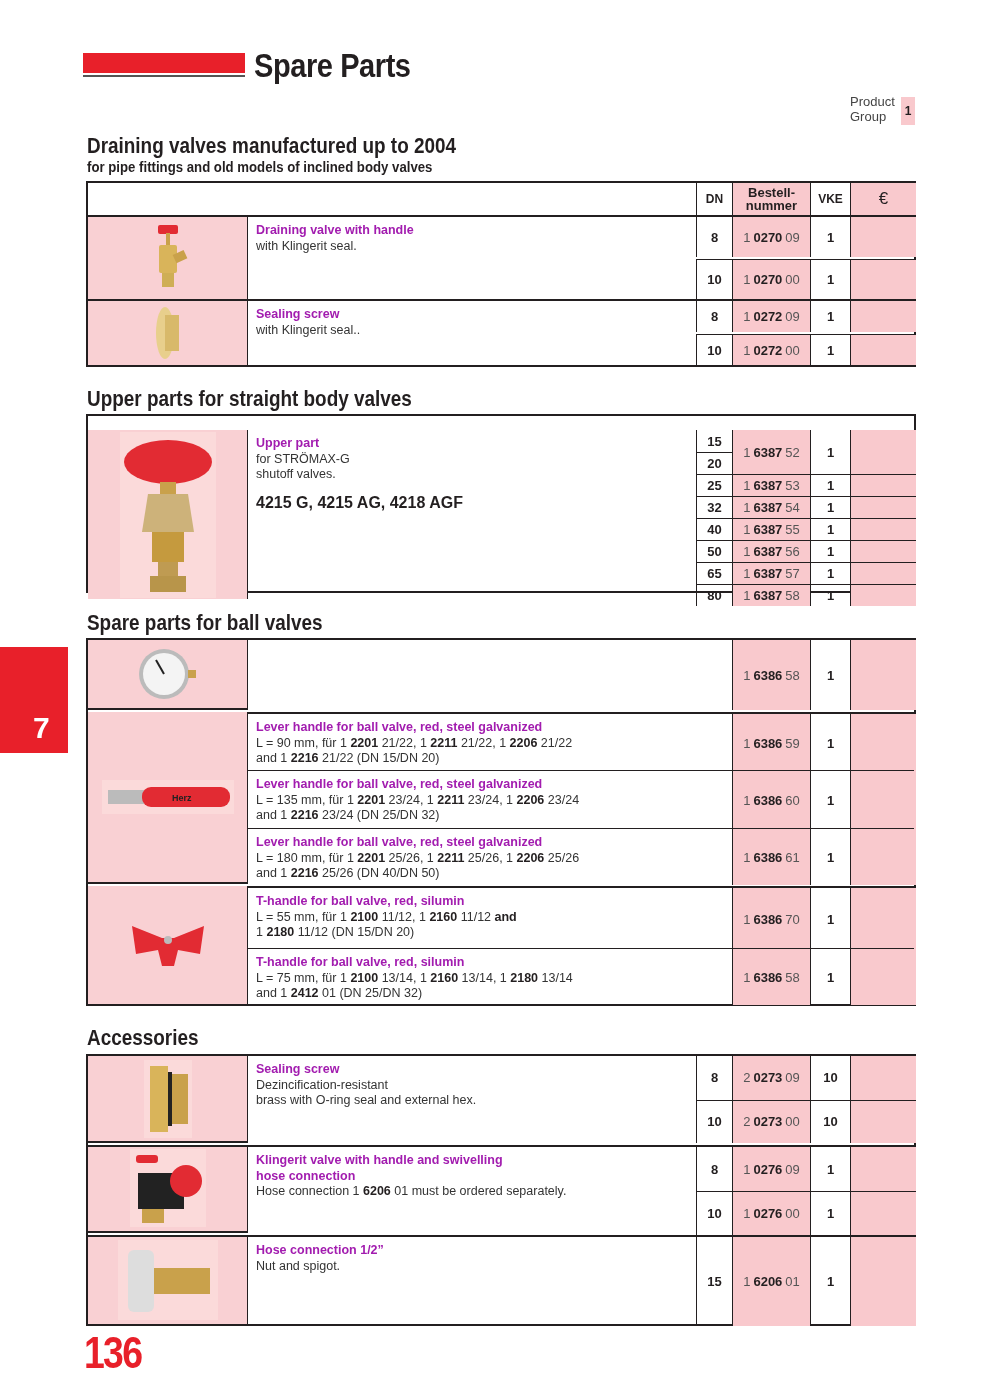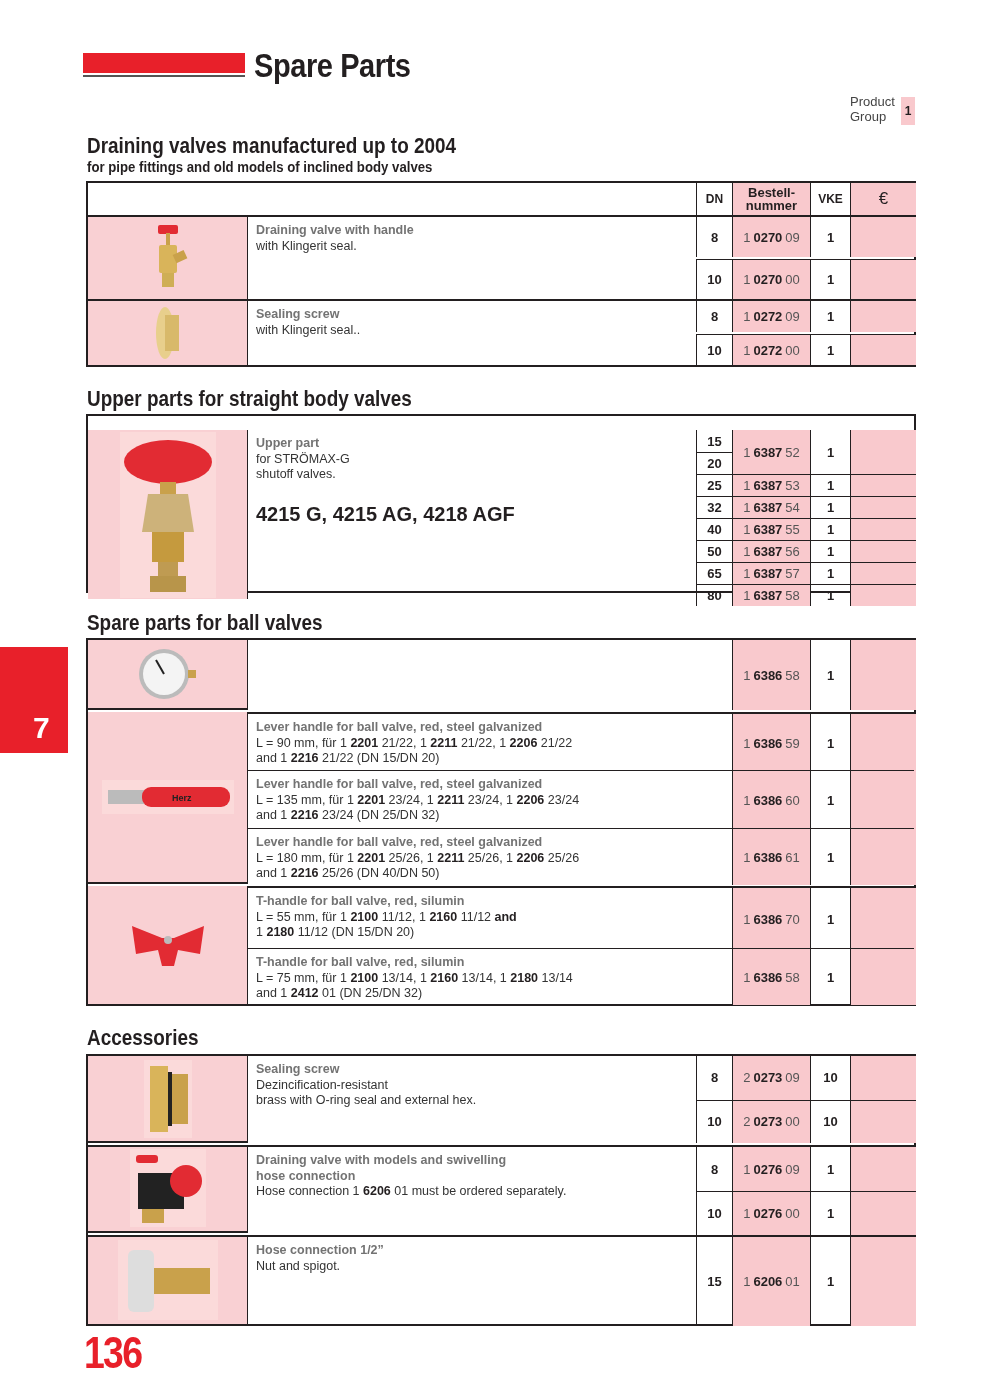--- a/index.html
+++ b/index.html
@@ -22,23 +22,23 @@
   .cell { position: absolute; top: 0; bottom: 0; display: flex; align-items: center; justify-content: center; font-size: 13px; }
   .c-img { left: 0; width: 160px; background: #f9d0d3; border-right: 1.5px solid #231f20; }
   .c-desc { left: 160px; background: #fff; }
   .c-dn { width: 36px; border-left: 1.5px solid #231f20; font-weight: bold; }
   .c-nr { width: 78px; border-left: 1.5px solid #231f20; background: #f9c9cd; color: #555; }
   .c-nr b { color: #231f20; margin: 0 3px; }
   .c-vke { width: 40px; border-left: 1.5px solid #231f20; font-weight: bold; }
   .c-eur { width: 66px; border-left: 1.5px solid #231f20; background: #f9c9cd; }
 
   .desc { position: absolute; left: 168px; top: 6px; font-size: 12.5px; line-height: 15.5px; color: #333; }
-  .desc .t { font-weight: bold; color: #737373; }
+  .desc .t { font-weight: bold; color: #a21caf; }
   .desc b { color: #231f20; }
-  .big { font-size: 20px; font-weight: bold; color: #231f20; margin-top: 24px; }
+  .big { font-size: 16px; font-weight: bold; color: #231f20; margin-top: 12px; }
 
   .hdr-row { height: 32px; }
   .hdr-row .cell { font-weight: bold; font-size: 12px; }
   .side-tab { position: absolute; left: 0; top: 647px; width: 68px; height: 106px; background: #e8202a; }
   .side-tab span { position: absolute; left: 33px; bottom: 8px; color: #fff; font-size: 30px; font-weight: bold; }
   .page-num { position: absolute; left: 84px; top: 1328px; color: #e8202a; font-size: 44px; font-weight: bold; letter-spacing: -2px; transform: scaleX(0.85); transform-origin: left top; }
 </style>
 </head>
 <body>
 
@@ -370,21 +370,21 @@
         <div class="cell c-nr" style="left: 644px; top: 43.5px; height: 43.5px; bottom: auto; border-top: 1px solid rgb(35, 31, 32);">
           <span>2</span>
           <b>0273</b>
           <span>00</span>
         </div>
         <div class="cell c-vke" style="left: 722px; top: 43.5px; height: 43.5px; bottom: auto; border-top: 1px solid rgb(35, 31, 32);">10</div>
         <div class="cell c-eur" style="left: 762px; top: 43.5px; height: 43.5px; bottom: auto; border-top: 1px solid rgb(35, 31, 32);"></div>
       </div>
       <div style="position: absolute; left: 0px; right: 0px; top: 89px; height: 88px; border-top: 2px solid rgb(35, 31, 32);">
         <div class="desc">
-          <div class="t">Draining valve with models and swivelling</div>
+          <div class="t">Klingerit valve with handle and swivelling</div>
           <div class="t">hose connection</div>
           <div>Hose connection 1 <b>6206</b> 01 must be ordered separately.</div>
         </div>
         <div class="cell c-dn" style="left: 608px; top: 0px; height: 44px; bottom: auto;">8</div>
         <div class="cell c-nr" style="left: 644px; top: 0px; height: 44px; bottom: auto;">
           <span>1</span>
           <b>0276</b>
           <span>09</span>
         </div>
         <div class="cell c-vke" style="left: 722px; top: 0px; height: 44px; bottom: auto;">1</div>

